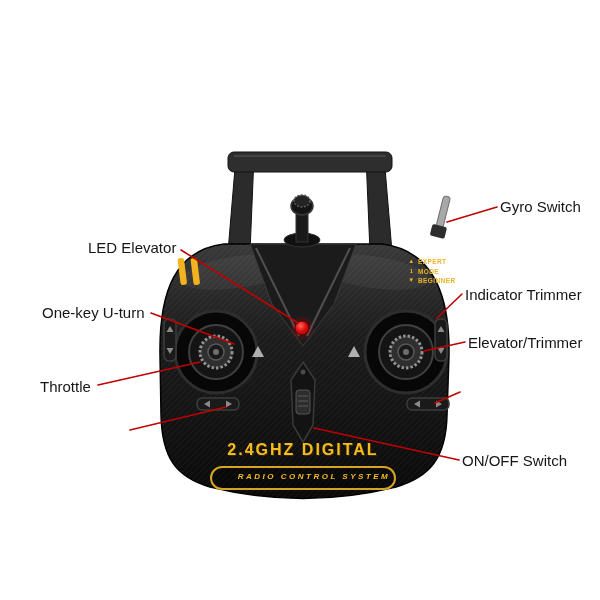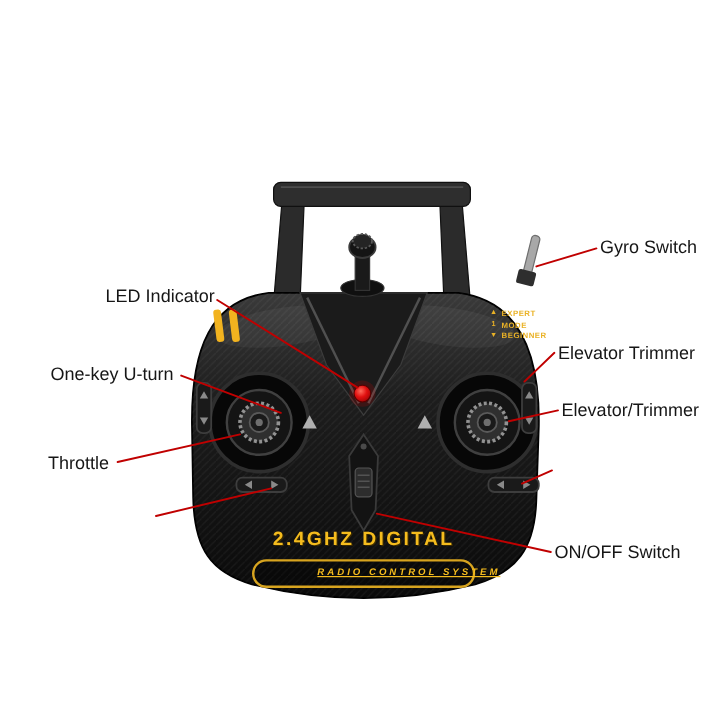--- a/index.html
+++ b/index.html
@@ -12,24 +12,23 @@
   .callout-label{
     position:absolute;white-space:nowrap;
     font-size:15px;color:#161616;line-height:18px;
   }
   .brand1{
     position:absolute;left:203px;top:441px;width:200px;text-align:center;
     font-size:16px;font-weight:bold;letter-spacing:2px;
     color:#f5bc1e;text-shadow:1px 1px 0 #3a2a00;
   }
   .brand2{
-    position:absolute;left:211px;top:472px;width:206px;text-align:right;
+    position:absolute;left:211px;top:472px;width:206px;text-align:center;
     font-size:8px;font-weight:bold;font-style:italic;letter-spacing:2.5px;
     color:#f5bc1e;
-    text-decoration:underline;
   }
   .mode-panel{
     position:absolute;left:408px;top:257px;
     color:#eab226;font-size:6.5px;font-weight:bold;line-height:9.5px;
     letter-spacing:.4px;
   }
   .mode-row{display:flex;gap:3px;align-items:center;}
   .mode-marker{display:inline-block;width:7px;text-align:center;font-size:6px;}
 </style>
 </head>
@@ -165,23 +164,23 @@
       <line x1="462" y1="294" x2="437" y2="318"></line>
       <line x1="465" y1="342" x2="424" y2="351"></line>
       <line x1="98" y1="385" x2="200" y2="362"></line>
       <line x1="460" y1="392" x2="435" y2="403"></line>
       <line x1="130" y1="430" x2="226" y2="407"></line>
       <line x1="459" y1="460" x2="314" y2="428"></line>
     </g>
   </svg>
 
   <div class="callout-label" style="left:500px;top:198px">Gyro Switch</div>
-  <div class="callout-label" style="left:88px; top:239px">LED Indicator</div>
+  <div class="callout-label" style="left:88px; top:239px">LED Elevator</div>
   <div class="callout-label" style="left:42px; top:304px">One-key U-turn</div>
-  <div class="callout-label" style="left:465px;top:286px">Elevator Trimmer</div>
+  <div class="callout-label" style="left:465px;top:286px">Indicator Trimmer</div>
   <div class="callout-label" style="left:468px;top:334px">Elevator/Trimmer</div>
   <div class="callout-label" style="left:40px; top:378px">Throttle</div>
   <div class="callout-label" style="left:462px;top:452px">ON/OFF Switch</div>
 
   <div class="brand1">2.4GHZ DIGITAL</div>
   <div class="brand2">RADIO CONTROL SYSTEM</div>
 
   <div class="mode-panel">
     <div class="mode-row">
       <span class="mode-marker">▲</span>

